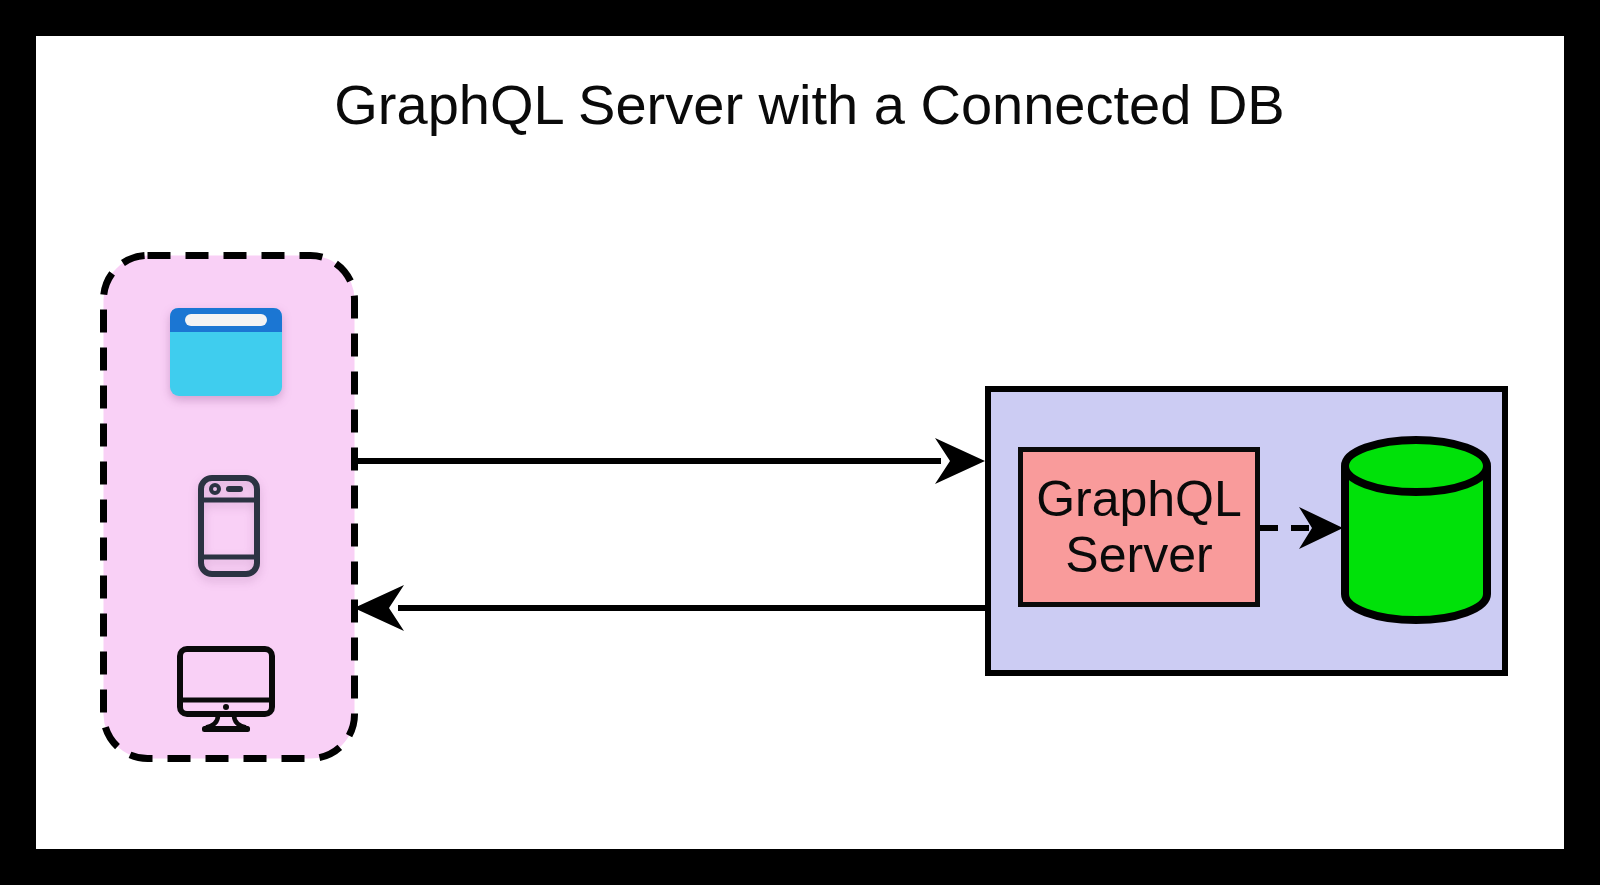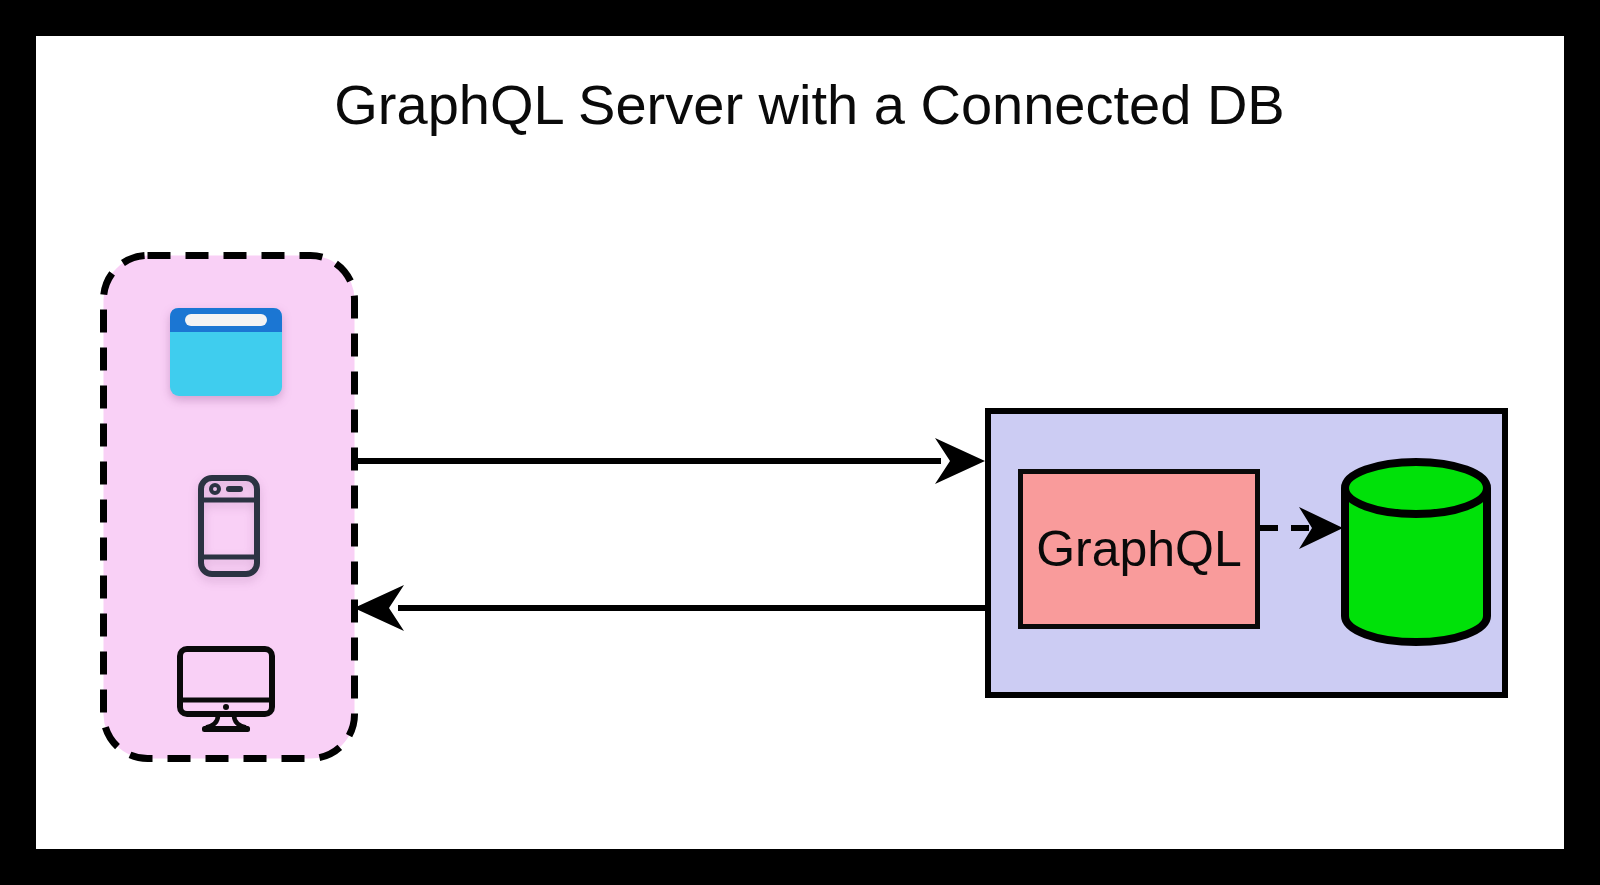--- a/index.html
+++ b/index.html
@@ -34,21 +34,21 @@
     width: 258px; height: 510px;
   }
   .client-box > svg.frame-rect { position: absolute; left: 0; top: 0; }
   .icon { position: absolute; }
   .icon-browser { left: 70px;  top: 56px;  filter: drop-shadow(0 4px 5px rgba(90,20,90,0.25)); }
   .icon-phone   { left: 98px;  top: 223px; filter: drop-shadow(0 4px 5px rgba(90,20,90,0.18)); }
   .icon-monitor { left: 77px;  top: 394px; }
   
   .server-box {
     position: absolute;
-    left: 949px; top: 372px;
+    left: 949px; top: 350px;
     width: 523px; height: 290px;
     background: #ccccf3;
     border: 6px solid #000000;
   }
   .graphql-box {
     position: absolute;
     left: 27px; top: 55px;
     width: 242px; height: 160px;
     background: #f99b9b;
     border: 5px solid #0a0a0a;
@@ -100,20 +100,21 @@
       <line x1="4" y1="54" x2="94" y2="54" stroke="#0a0a0a" stroke-width="5"></line>
       <circle cx="49" cy="61" r="3" fill="#0a0a0a"></circle>
       <path d="M41 69 C41 76 36 80 29 81.5 M57 69 C57 76 62 80 69 81.5" fill="none" stroke="#0a0a0a" stroke-width="4.5"></path>
       <rect x="25" y="80" width="48" height="6" rx="2.5" fill="#0a0a0a"></rect>
     </svg>
   </div>
 
   <div class="server-box">
     <div class="graphql-box">
       <span>GraphQL</span>
+      <span>Server</span>
     </div>
 
     <svg class="db-icon" width="150" height="192" viewBox="0 0 150 192">
       <path d="M4 30 L4 158 A71 26 0 0 0 146 158 L146 30" fill="#00e109" stroke="#000000" stroke-width="8"></path>
       <ellipse cx="75" cy="30" rx="71" ry="26" fill="#00e109" stroke="#000000" stroke-width="8"></ellipse>
     </svg>
   </div>
 
   <svg class="overlay" viewBox="0 0 1528 813">
 

